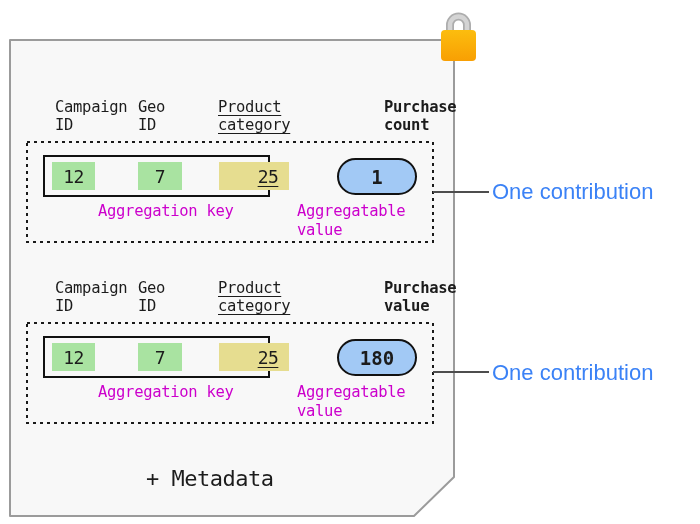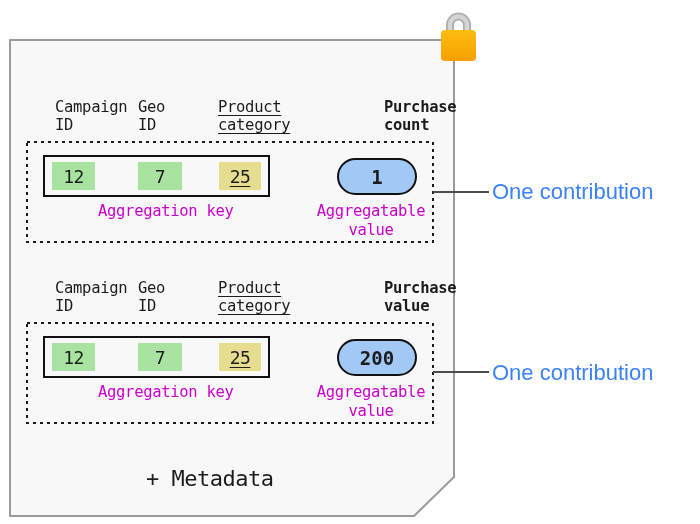--- a/index.html
+++ b/index.html
@@ -12,28 +12,28 @@
   .hdr.bold{font-weight:bold;margin-left:44px;}
   .solid-box{position:absolute;left:43px;top:57px;width:227px;height:42px;
              border:2.5px solid #111;background:#f8f8f8;box-sizing:border-box;}
   .cell{position:absolute;top:64px;height:28px;display:flex;align-items:center;justify-content:center;
         font-size:18px;letter-spacing:-0.5px;}
   .cell.green{background:#A9E3A1;}
   .cell.khaki{background:#E6DD90;}
   .cell .u{text-decoration:underline;text-underline-offset:3px;}
   .c1{left:52px;width:43px;}
   .c2{left:138px;width:44px;}
-  .c3{left:219px;width:42px;}
+  .c3{left:219px;width:42px;padding-left:28px;}
   .pill{position:absolute;left:337px;top:60px;width:80px;height:37px;border-radius:19px;
         border:2px solid #111;background:#A2C9F5;box-sizing:border-box;
         display:flex;align-items:center;justify-content:center;font-size:19px;font-weight:bold;}
   .m-label{position:absolute;top:104px;color:#CC00CC;font-size:15.5px;line-height:19px;
            white-space:pre-line;letter-spacing:-0.3px;}
   .key-label{left:98px;width:200px;text-align:left;}
-  .value-label{left:311px;width:120px;text-align:center;}
+  .value-label{left:297px;width:120px;text-align:left;}
   .annotation{position:absolute;left:492px;top:81px;font-family:Liberation Sans, sans-serif;
               font-size:22px;color:#3b82f6;white-space:nowrap;}
   .footer{position:absolute;left:146px;top:466px;font-size:22px;letter-spacing:-0.5px;}
 </style>
 </head>
 <body>
 
 <div class="stage">
 
   <svg class="bg-svg" width="700" height="524" viewBox="0 0 700 524">
@@ -106,21 +106,21 @@
         <span>12</span>
       </div>
     <div class="cell green c2">
         <span>7</span>
       </div>
     <div class="cell khaki c3">
         <span class="u">25</span>
       </div>
 
     <div class="pill">
-        <span>200</span>
+        <span>180</span>
       </div>
 
     <div class="m-label key-label">Aggregation key</div>
     <div class="m-label value-label">Aggregatable
 value</div>
 
     <div class="annotation">One contribution</div>
   </div>
 
   <div class="footer">+ Metadata</div>

